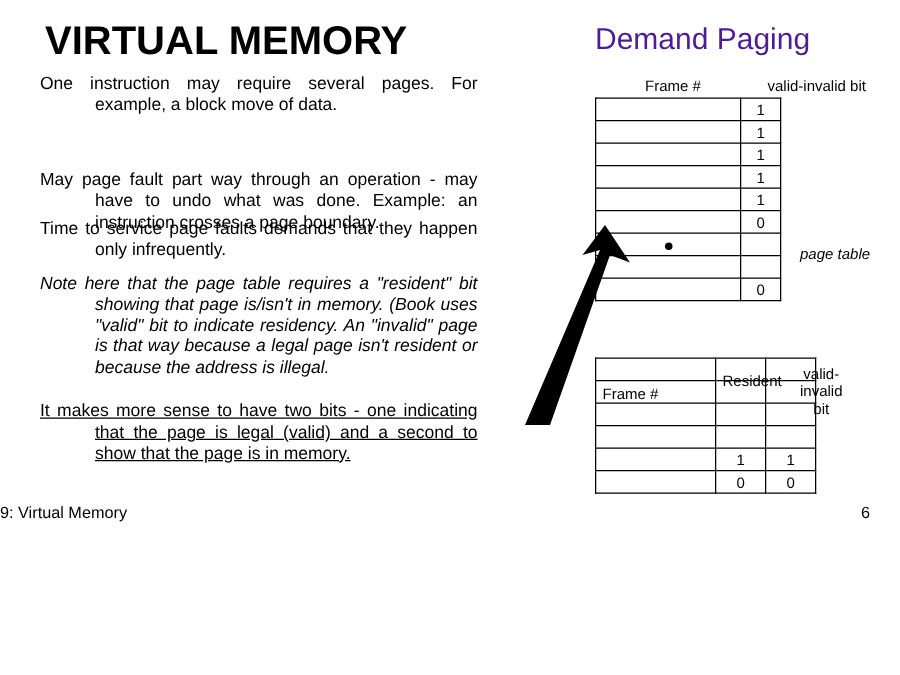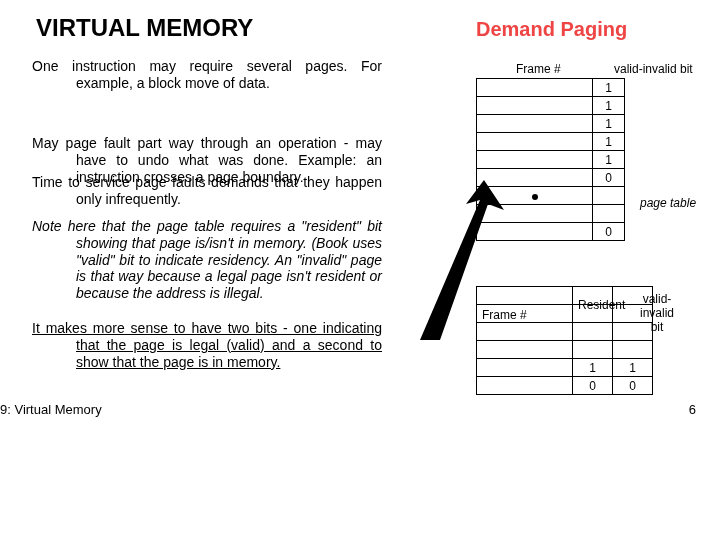--- a/index.html
+++ b/index.html
@@ -9,31 +9,31 @@
     background: #fff;
     font-family: Arial, Helvetica, sans-serif;
     color: #000;
     position: relative;
     overflow: hidden;
   }
   .title-left {
     position: absolute;
     left: 36px;
     top: 14px;
-    font-size: 24px;
+    font-size: 32px;
     font-weight: bold;
     font-family: Arial, sans-serif;
   }
   .title-right {
     position: absolute;
     left: 476px;
     top: 18px;
-    font-size: 20px;
-    font-weight: bold;
-    color: #ef4444;
+    font-size: 24px;
+    font-weight: normal;
+    color: #4c1d95;
   }
   .body-text {
     position: absolute;
     left: 32px;
     width: 350px;
     font-size: 14px;
     line-height: 1.2;
     text-align: justify;
   }
   .body-text .indent {

